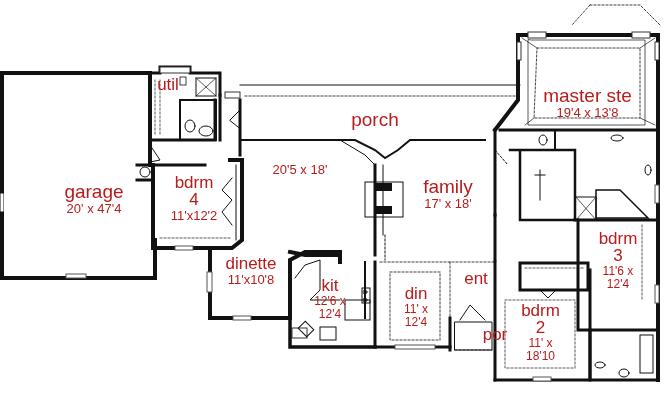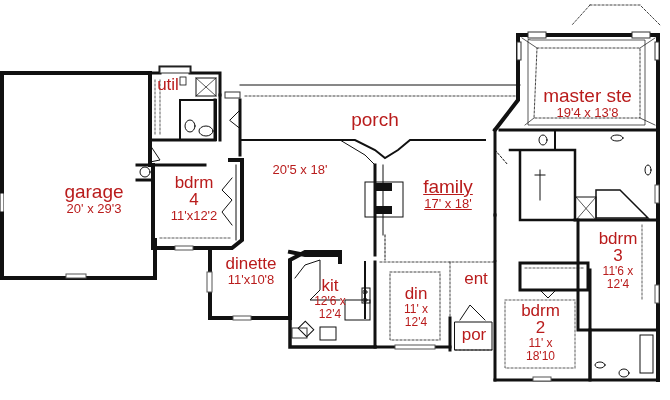--- a/index.html
+++ b/index.html
@@ -154,37 +154,37 @@
       <path d="M590 330 V380 H658" stroke-width="3"></path>
       <rect x="640" y="335" width="13" height="38" stroke-width="1"></rect>
       <ellipse cx="624" cy="373" rx="5" ry="4" stroke-width="1"></ellipse>
       <ellipse cx="600" cy="365" rx="5" ry="3" stroke-width="1"></ellipse>
     </g>
   </g>
 </svg>
 
 <div class="lbl" style="left:39px;top:182px;width:110px;">
   <span class="name">garage</span>
-  <span class="dim">20' x 29'3</span>
+  <span class="dim">20' x 47'4</span>
 </div>
 <div class="lbl" style="left:148px;top:76px;width:40px;">
   <span class="name sm">util</span>
 </div>
 <div class="lbl" style="left:155px;top:174px;width:78px;">
   <span class="name sm">bdrm</span>
   <span class="name sm">4</span>
   <span class="dim">11'x12'2</span>
 </div>
 <div class="lbl" style="left:335px;top:110px;width:80px;">
   <span class="name">porch</span>
 </div>
 <div class="lbl" style="left:245px;top:162px;width:110px;">
   <span class="dim">20'5 x 18'</span>
 </div>
-<div class="lbl" style="left:408px;top:177px;width:80px;text-decoration:underline;">
+<div class="lbl" style="left:408px;top:177px;width:80px;">
   <span class="name">family</span>
   <span class="dim">17' x 18'</span>
 </div>
 <div class="lbl" style="left:530px;top:70px;width:115px;margin-top:16px;">
   <span class="name">master ste</span>
   <span class="dim">19'4 x 13'8</span>
 </div>
 <div class="lbl" style="left:212px;top:255px;width:78px;">
   <span class="name sm">dinette</span>
   <span class="dim">11'x10'8</span>
@@ -195,21 +195,21 @@
   <span class="dim sm">12'4</span>
 </div>
 <div class="lbl" style="left:390px;top:285px;width:52px;">
   <span class="name sm">din</span>
   <span class="dim sm">11' x</span>
   <span class="dim sm">12'4</span>
 </div>
 <div class="lbl" style="left:452px;top:270px;width:48px;">
   <span class="name sm">ent</span>
 </div>
-<div class="lbl" style="left:454px;top:326px;width:40px;">
+<div class="lbl" style="left:454px;top:326px;width:40px;padding-left:21px;">
   <span class="name sm">por</span>
 </div>
 <div class="lbl" style="left:508px;top:302px;width:65px;">
   <span class="name sm">bdrm</span>
   <span class="name sm">2</span>
   <span class="dim sm">11' x</span>
   <span class="dim sm">18'10</span>
 </div>
 <div class="lbl" style="left:582px;top:230px;width:72px;">
   <span class="name sm">bdrm</span>

